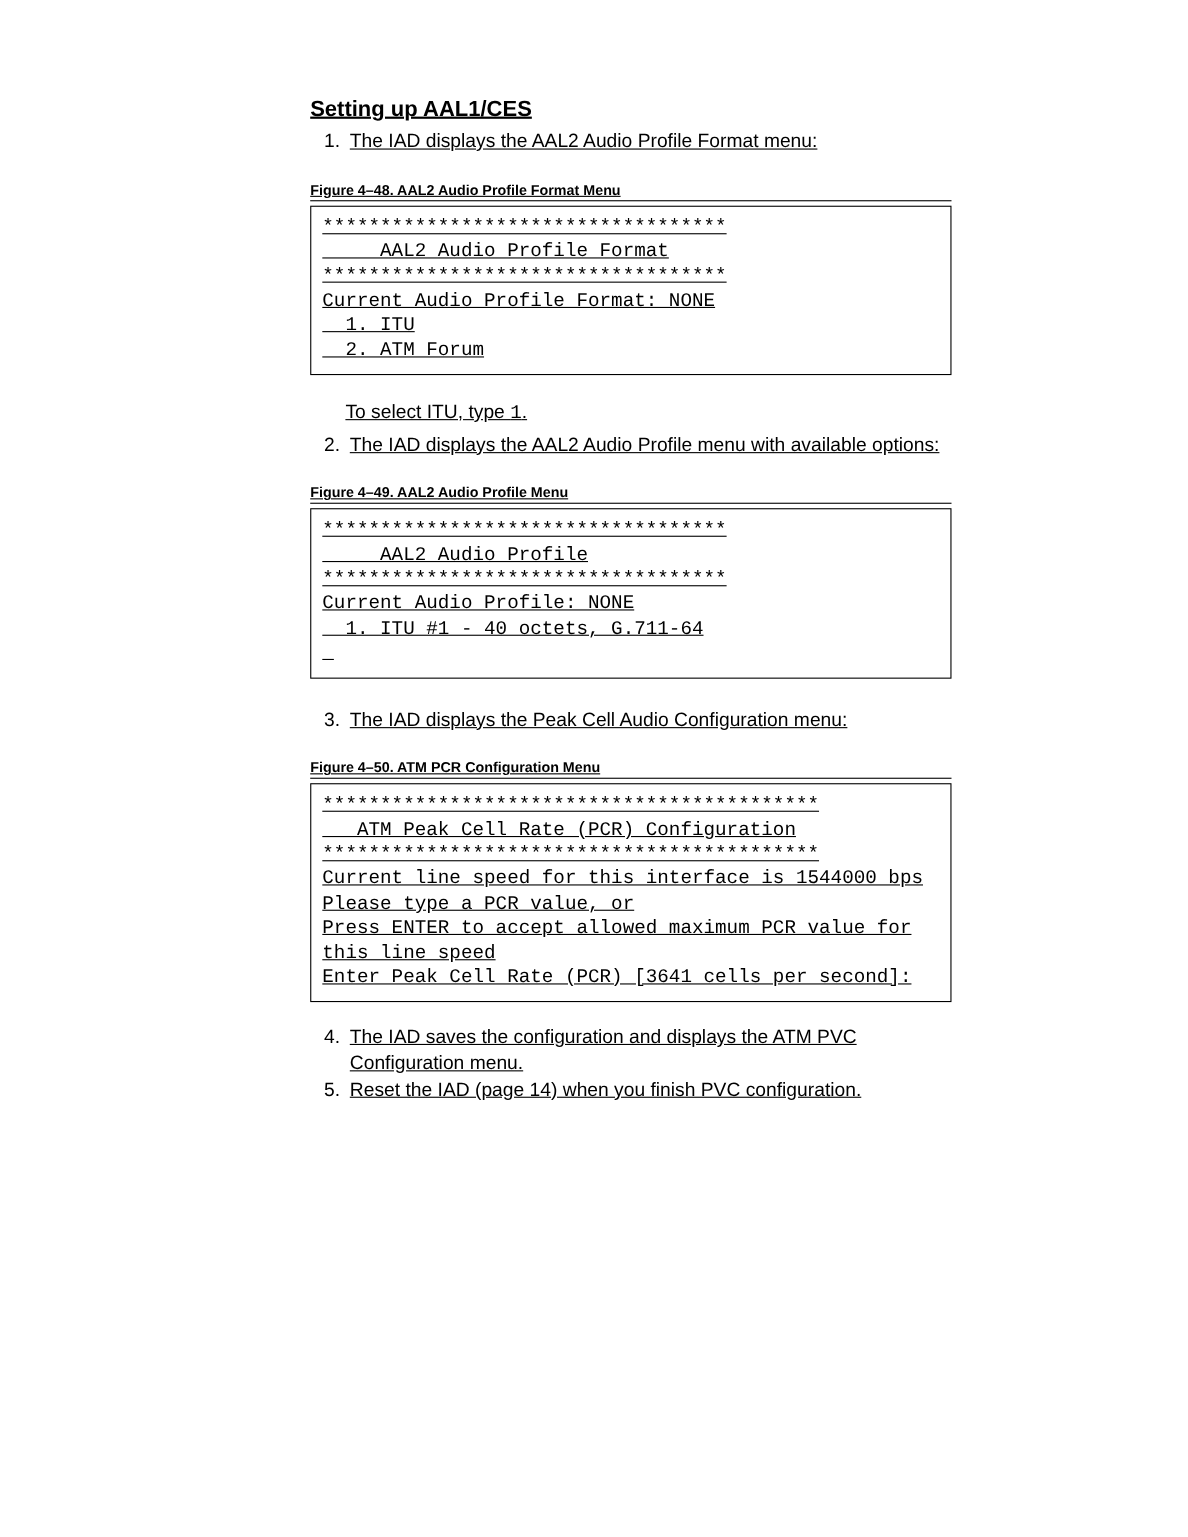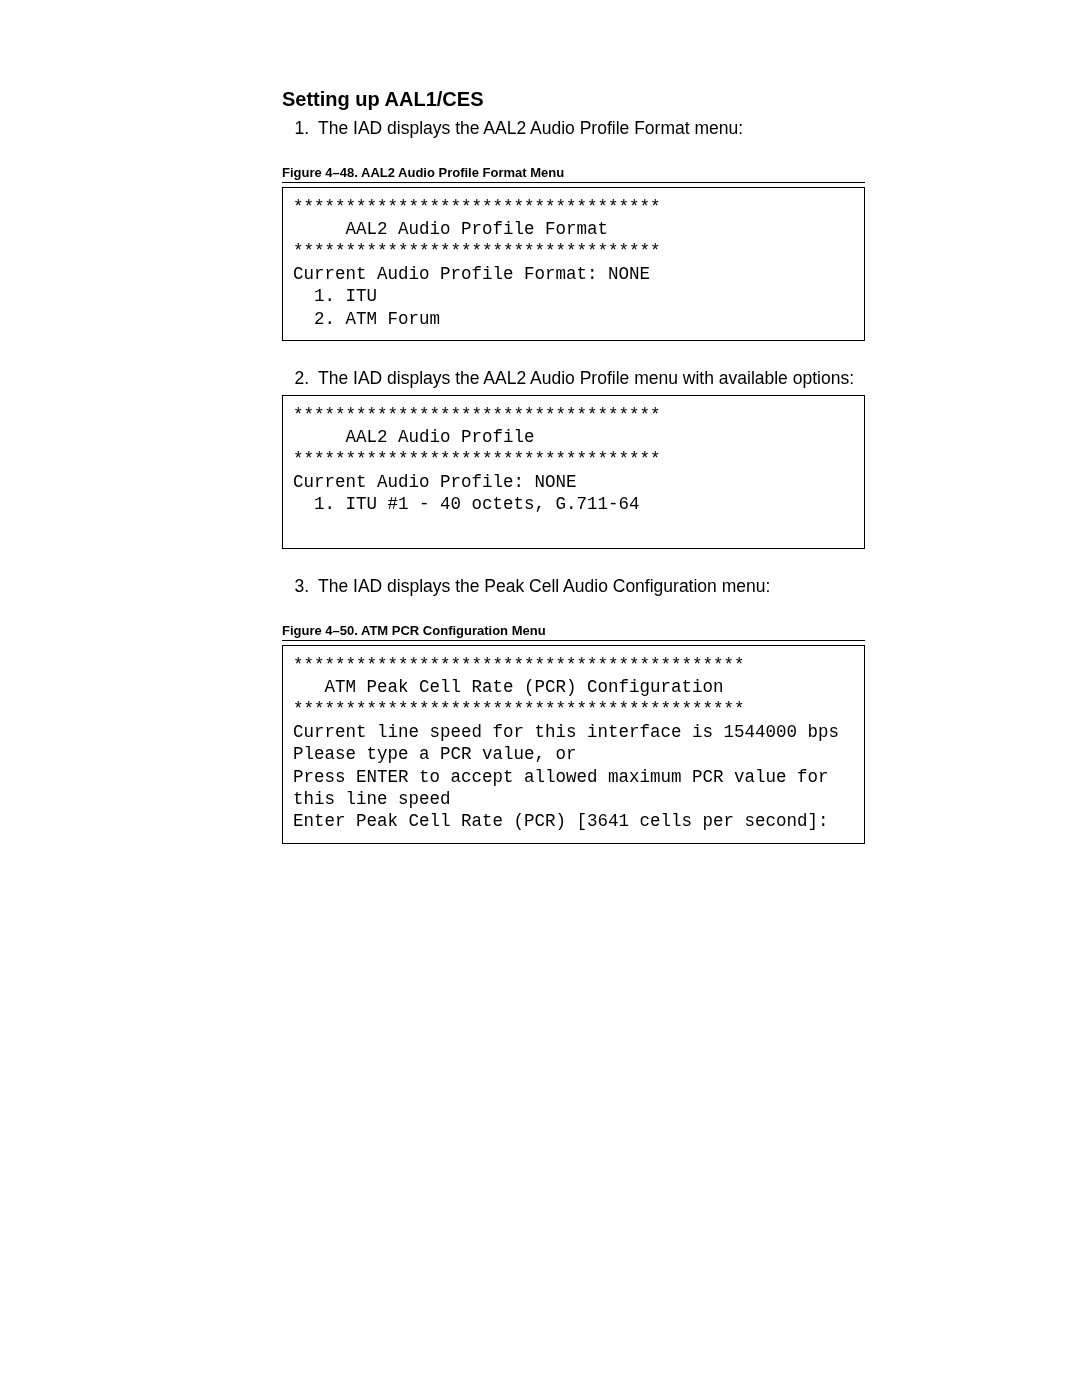--- a/index.html
+++ b/index.html
@@ -11,20 +11,21 @@
     font-family: Arial, Helvetica, sans-serif;
     background: #fff;
     color: #000;
   }
   .page {
     box-sizing: border-box;
     padding: 88px 215px 0 282px;
     width: 1080px;
     height: 1010px;
     position: relative;
+    text-decoration: underline;
   }
   .section-title {
     font-size: 20px;
     font-weight: bold;
     margin: 0 0 6px 0;
   }
   .body-text {
     font-size: 17.5px;
     line-height: 1.35;
     margin: 0;
@@ -97,27 +98,31 @@
     <pre>***********************************
      AAL2 Audio Profile Format
 ***********************************
 Current Audio Profile Format: NONE
   1. ITU
   2. ATM Forum</pre>
   </div>
 
   <div class="gap-md"></div>
 
+  <p class="body-text indent">
+    <span>To select ITU, type </span><span class="mono">1</span><span>.</span>
+  </p>
 
   <ol start="2">
     <li>
       <span>The IAD displays the AAL2 Audio Profile menu with available options:</span>
     </li>
   </ol>
 
+  <div class="figcap underline">Figure 4–49.  AAL2 Audio Profile Menu</div>
   <div class="codebox">
     <pre>***********************************
      AAL2 Audio Profile
 ***********************************
 Current Audio Profile: NONE
   1. ITU #1 - 40 octets, G.711-64
  </pre>
   </div>
 
   <div class="gap-md"></div>
@@ -136,15 +141,23 @@
 Current line speed for this interface is 1544000 bps
 Please type a PCR value, or
 Press ENTER to accept allowed maximum PCR value for
 this line speed
 Enter Peak Cell Rate (PCR) [3641 cells per second]:</pre>
   </div>
 
   <div class="gap-sm"></div>
 
 
+  <ol start="4">
+    <li>
+      <span>The IAD saves the configuration and displays the ATM PVC Configuration menu.</span>
+    </li>
+    <li>
+      <span>Reset the IAD (page 14) when you finish PVC configuration.</span>
+    </li>
+  </ol>
 
 
 </div>
 
 </body></html>

